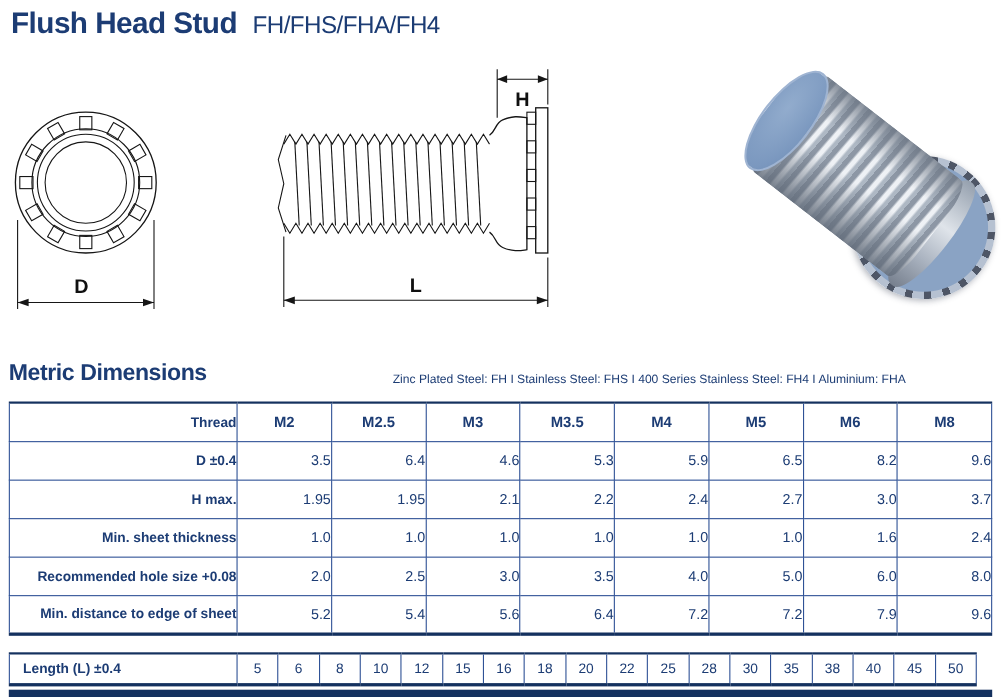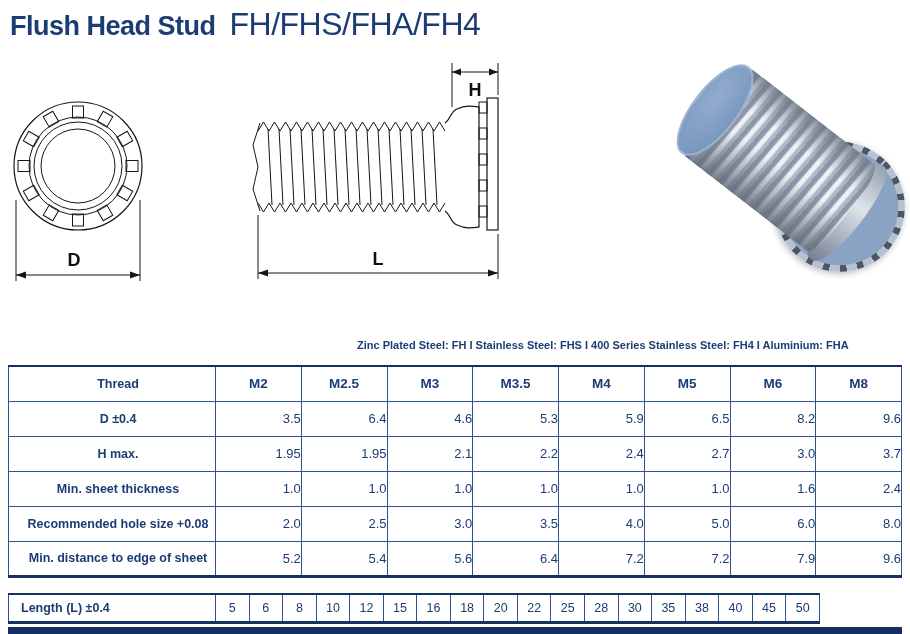--- a/index.html
+++ b/index.html
@@ -7,21 +7,21 @@
     --border:#2f5296;
     --thick:#14315f;
   }
   *{margin:0;padding:0;box-sizing:border-box;}
   body{background:#e8e8e8;font-family:"Liberation Sans",sans-serif;}
   .page{position:relative;width:910px;height:634px;background:#ffffff;overflow:hidden;margin:0 auto;}
 
   
   .title{position:absolute;left:10px;top:6px;white-space:nowrap;}
   .title .main{font-size:27px;font-weight:bold;color:var(--navy);letter-spacing:-.5px;}
-  .title .codes{font-size:32px;font-weight:normal;color:var(--navy);margin-left:14px;letter-spacing:-.5px;}
+  .title .codes{font-size:22px;font-weight:normal;color:var(--navy);margin-left:14px;letter-spacing:-.5px;}
 
   
   .front-view{position:absolute;left:5px;top:57px;}
   .side-view{position:absolute;left:248px;top:57px;}
   svg{display:block;}
   .drw{stroke:#161616;stroke-width:1.2;fill:none;}
   .drw-thin{stroke:#161616;stroke-width:1;fill:none;}
   .dim{stroke:#161616;stroke-width:1;fill:none;}
   .ah{fill:#161616;stroke:none;}
   .dimtxt{font-family:"Liberation Sans",sans-serif;font-size:18px;font-weight:bold;fill:#101010;}
@@ -39,31 +39,31 @@
   .shaft{position:absolute;left:16px;top:1px;width:172px;height:110px;border-radius:10px/34px;z-index:3;
     background:
       linear-gradient(180deg, rgba(108,118,132,.78), rgba(236,240,245,0) 30%, rgba(255,255,255,0) 55%, rgba(96,106,120,.82)),
       repeating-linear-gradient(93deg, #8d97a5 0 4px, #eef1f5 6px 9px, #aeb8c4 11px 14px);}
   .tip{position:absolute;left:-3px;top:1px;width:46px;height:110px;border-radius:50%;z-index:4;
     border:2px solid #9fb4d2;
     background:radial-gradient(ellipse at 35% 40%, #92accd, #7b98bf 70%, #6f8cb4);}
 
   
   .sec-head{position:absolute;left:8px;top:327px;font-size:21px;font-weight:bold;color:var(--navy);letter-spacing:-.4px;}
-  .mat-note{position:absolute;left:357px;top:339px;font-size:11px;font-weight:bold;color:var(--navy);white-space:nowrap;}
+  .mat-note{position:absolute;left:357px;top:339px;font-size:11px;font-weight:normal;color:var(--navy);white-space:nowrap;}
 
   
   table{border-collapse:collapse;table-layout:fixed;color:var(--navy);}
   .dims{position:absolute;left:8px;top:365px;width:894px;}
   .dims th,.dims td{border:1px solid var(--border);height:35px;text-align:center;vertical-align:middle;}
   .dims thead th{border-top:2px solid var(--thick);font-size:13.5px;font-weight:bold;}
   .dims tbody tr:last-child td{border-bottom:3px solid var(--thick);}
-  .dims .lbl{text-align:center;padding-left:12px;font-weight:bold;font-size:12.5px;margin-top:40px;}
+  .dims .lbl{text-align:right;padding-left:12px;font-weight:bold;font-size:12.5px;margin-top:40px;}
   .dims td{font-size:13px;text-align:right;}
-  .len{position:absolute;left:8px;top:593px;width:812px;}
+  .len{position:absolute;left:8px;top:593px;width:880px;}
   .len td{border:1px solid var(--border);border-top:2px solid var(--thick);border-bottom:3px solid var(--thick);
     height:28px;text-align:center;vertical-align:middle;font-size:12.5px;}
   .len .lbl{text-align:left;padding-left:12px;font-weight:bold;font-size:12.5px;}
 
   .footer-bar{position:absolute;left:8px;top:627px;width:894px;height:7px;background:var(--thick);}
 </style>
 </head>
 <body>
 
 <div class="page">
@@ -158,20 +158,21 @@
 
   <div class="photo">
     <div class="stud">
       <div class="flange"></div>
       <div class="collar"></div>
       <div class="shaft"></div>
       <div class="tip"></div>
     </div>
   </div>
 
+  <div class="sec-head">Metric Dimensions</div>
   <div class="mat-note">Zinc Plated Steel: FH I Stainless Steel: FHS I 400 Series Stainless Steel: FH4 I Aluminium: FHA</div>
 
   <table class="dims">
     <colgroup>
         <col style="width:207px">
         <col>
         <col>
         <col>
         <col>
         <col>

